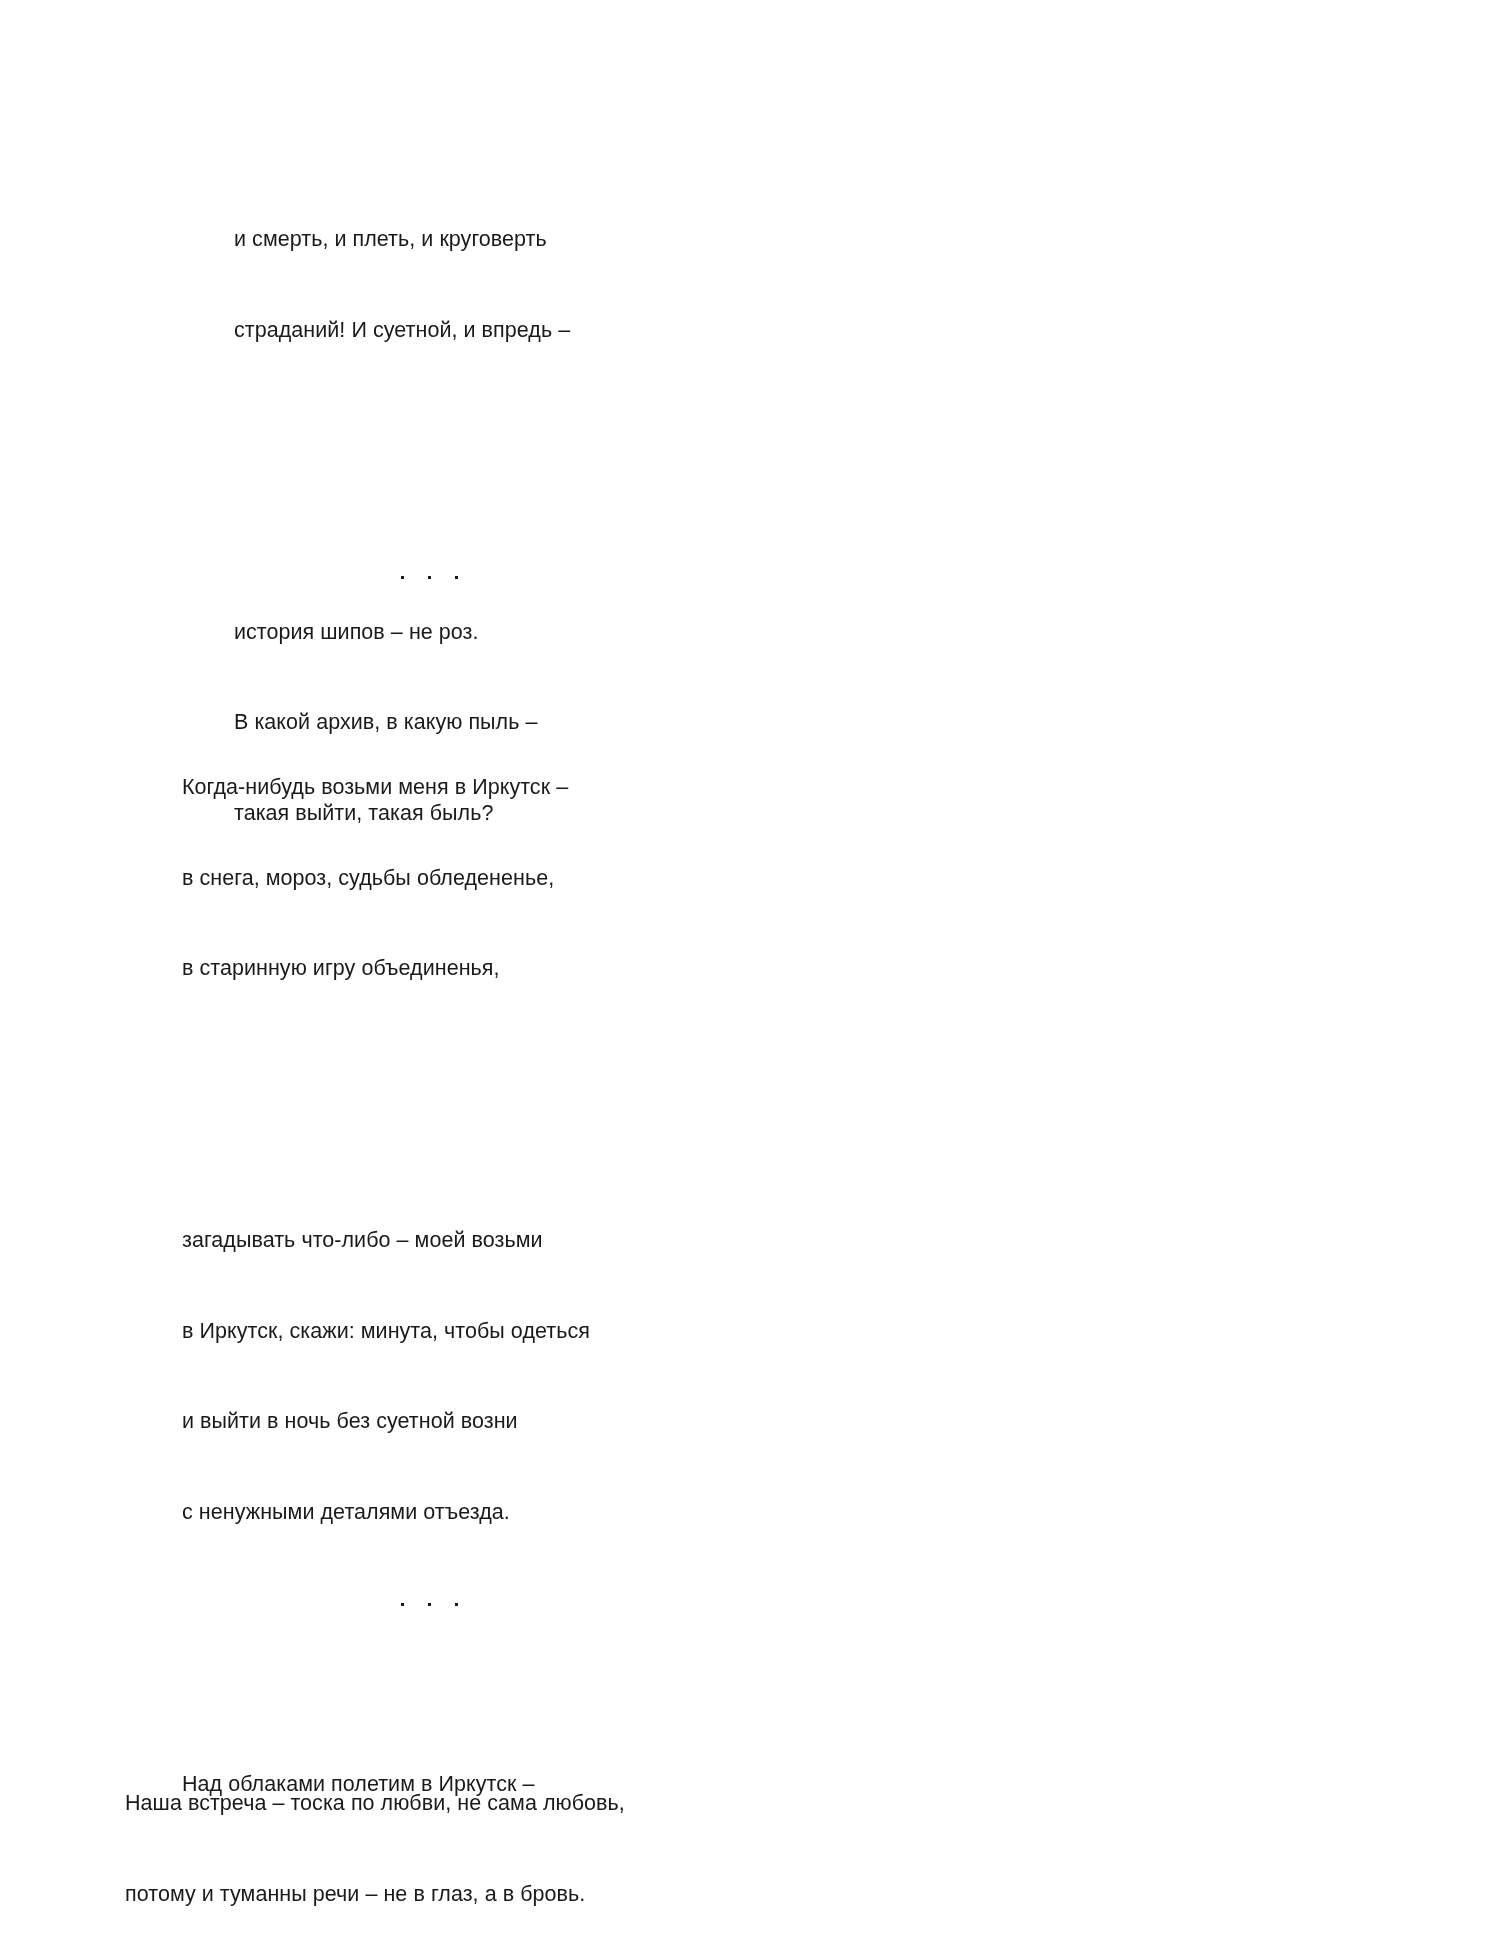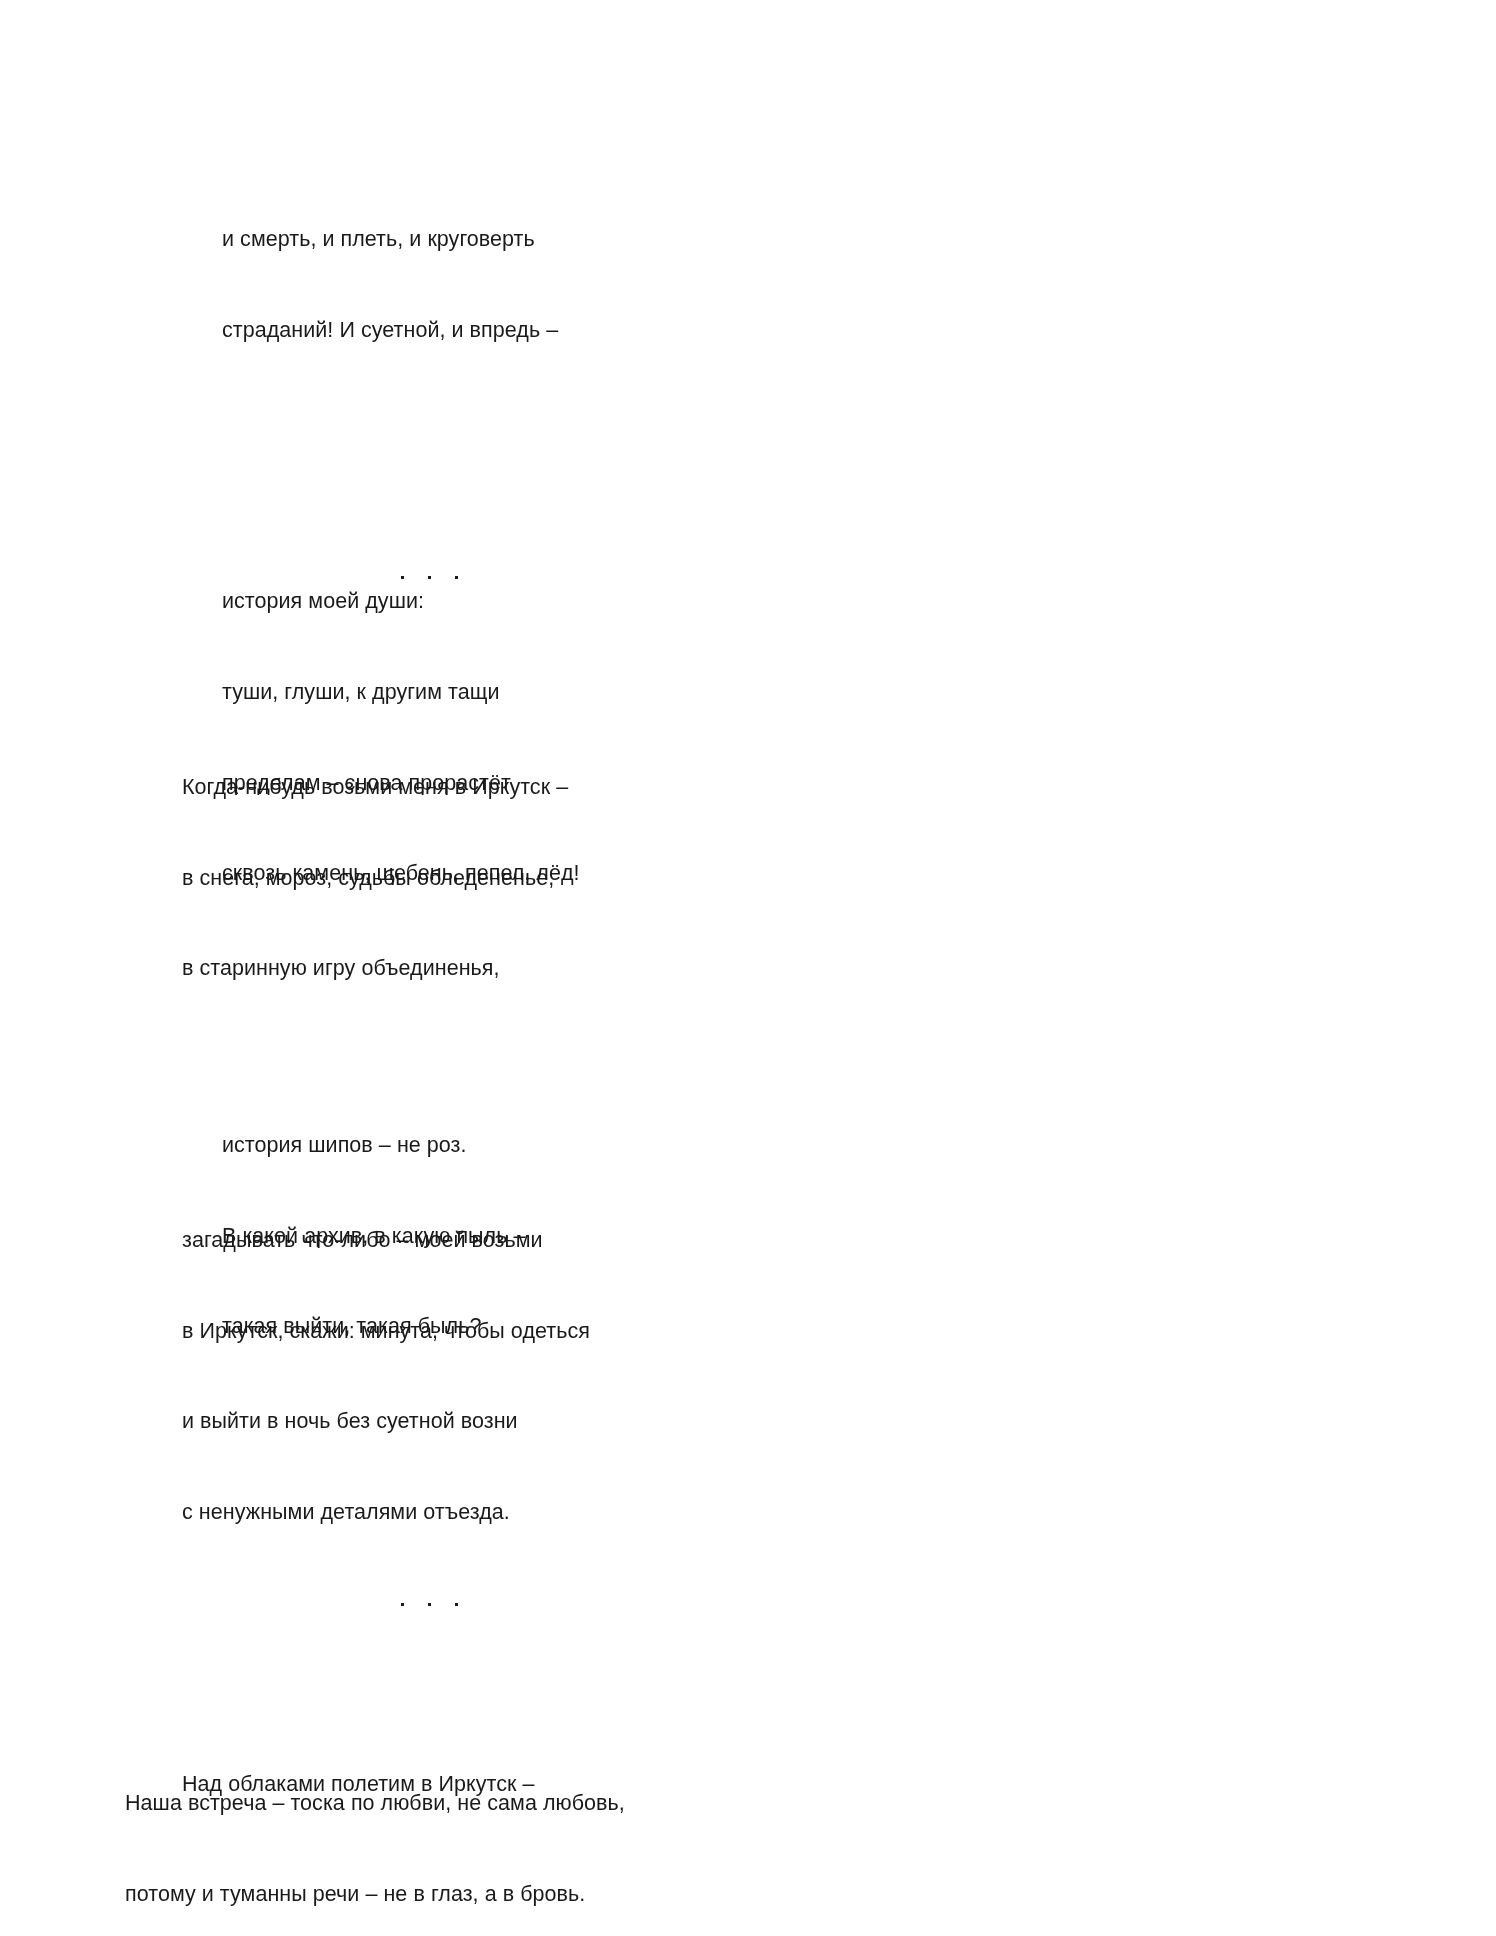--- a/index.html
+++ b/index.html
@@ -39,21 +39,21 @@
     margin-top: 30.2px;
   }
 
   .line {
     display: block;
     white-space: pre;
     min-height: 30.2px;
   }
 
   
-  #section-one   { left: 222px; top: 73px;  width: 1100px; }
+  #section-one   { left: 234px; top: 73px;  width: 1100px; }
   #section-two   { left: 182px; top: 621px; width: 1160px; }
   #section-three { left: 125px; top: 1637px; width: 1250px; }
 
   
   .dot-separator {
     position: absolute;
     display: flex;
     align-items: center;
     gap: 24px;
     height: 10px;
@@ -73,26 +73,20 @@
 
 <div class="page">
 
   <div class="poem-block" id="section-one">
 
     <div class="stanza">
       <span class="line">и смерть, и плеть, и круговерть</span>
       <span class="line">страданий! И суетной, и впредь –</span>
     </div>
 
-    <div class="stanza">
-      <span class="line">история моей души:</span>
-      <span class="line">туши, глуши, к другим тащи</span>
-      <span class="line">пределам – снова прорастёт</span>
-      <span class="line">сквозь камень, щебень, пепел, лёд!</span>
-    </div>
 
     <div class="stanza">
       <span class="line">история шипов – не роз.</span>
       <span class="line">В какой архив, в какую пыль –</span>
       <span class="line">такая выйти, такая быль?</span>
     </div>
 
   </div>
 
   <div class="dot-separator" id="separator-one">

